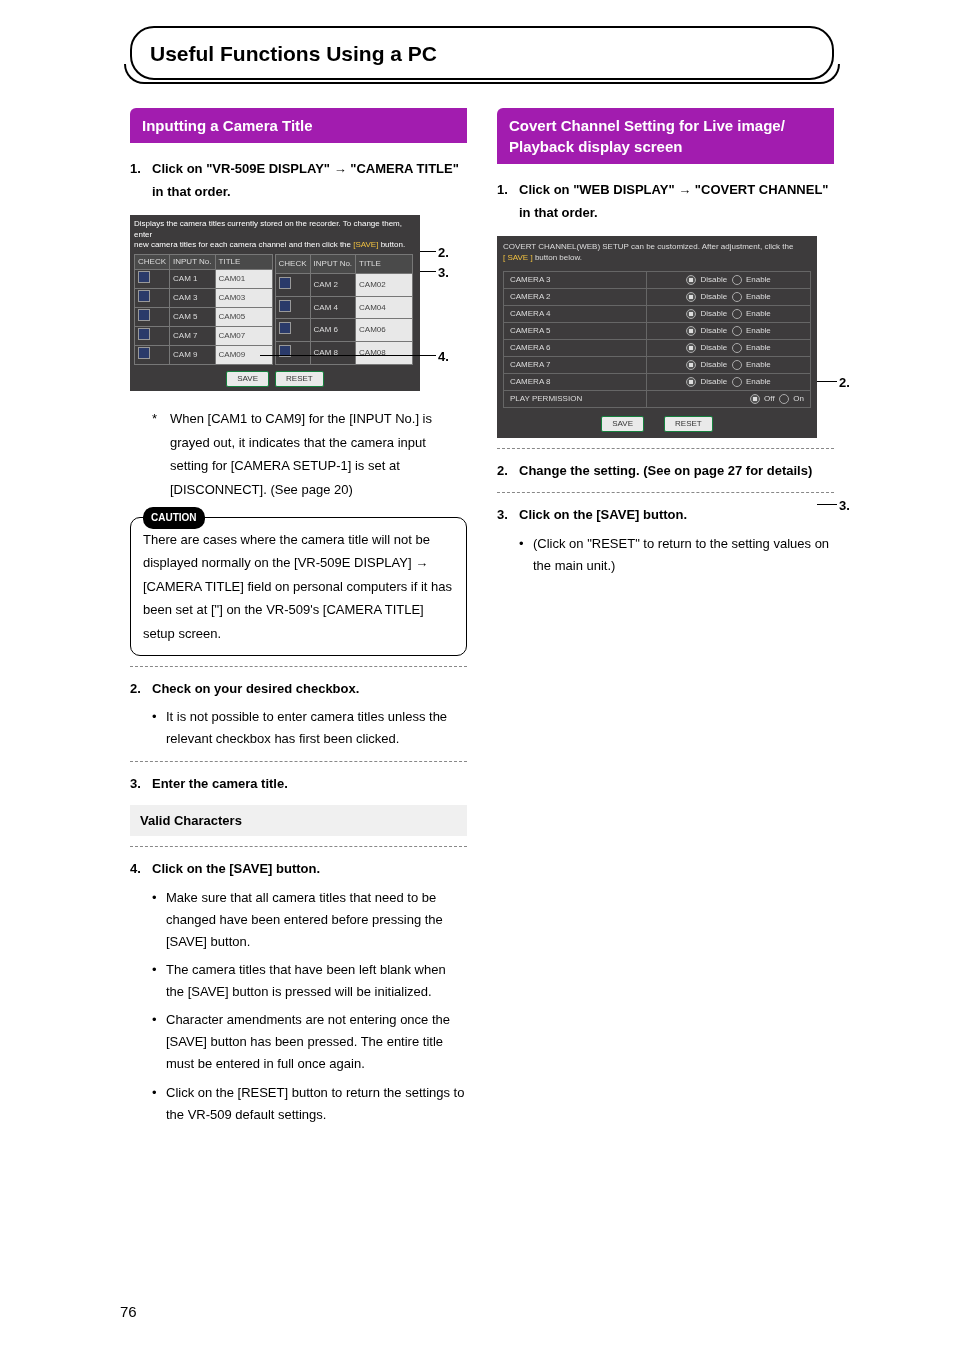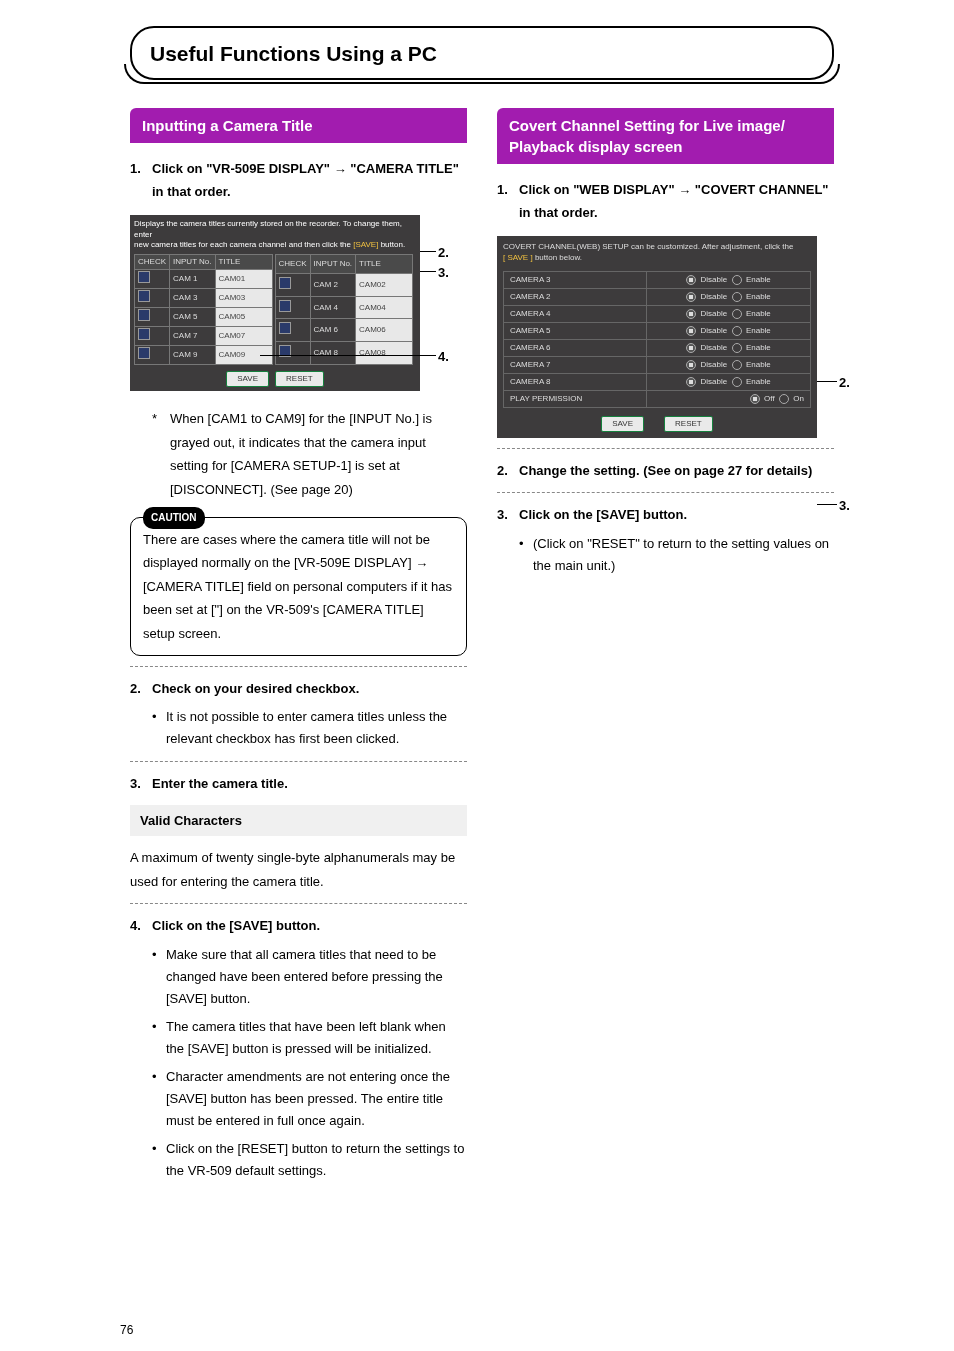--- a/index.html
+++ b/index.html
@@ -224,23 +224,23 @@
     font-size: 8px;
     color: #ddd;
   }
   .radio-dot {
     display:inline-block; width:8px; height:8px; border:1px solid #aaa; border-radius:50%; vertical-align:middle; margin-right:2px;
   }
   .radio-on { background: radial-gradient(#ddd 40%, #555 44%); }
   .shot2-btns { display:flex; gap:20px; justify-content:center; margin-top:8px; }
   .page-number {
     position: absolute;
-    bottom: 12px;
+    bottom: 28px;
     left: 60px;
-    font-size: 12px;
+    font-size: 15px;
   }
 </style>
 </head>
 <body>
 
 <div class="page">
 
   <div class="chapter-bar">Useful Functions Using a PC</div>
 
   <div class="columns">
@@ -368,21 +368,20 @@
         </div>
       </div>
 
       <hr class="hr-dash">
       <div class="step-head">
         <span class="step-num">3.</span>
         <span>Enter the camera title.</span>
       </div>
 
       <div class="sub-heading">Valid Characters</div>
-      <div class="para">A maximum of twenty single-byte alphanumerals may be used for entering the camera title.</div>
 
       <hr class="hr-dash">
       <div class="step-head">
         <span class="step-num">4.</span>
         <span>Click on the [SAVE] button.</span>
       </div>
       <div class="bullet-list">
         <div class="bullet">
             <span class="bullet-mark">•</span>
             <span>Make sure that all camera titles that need to be changed have been entered before pressing the [SAVE] button.</span>

